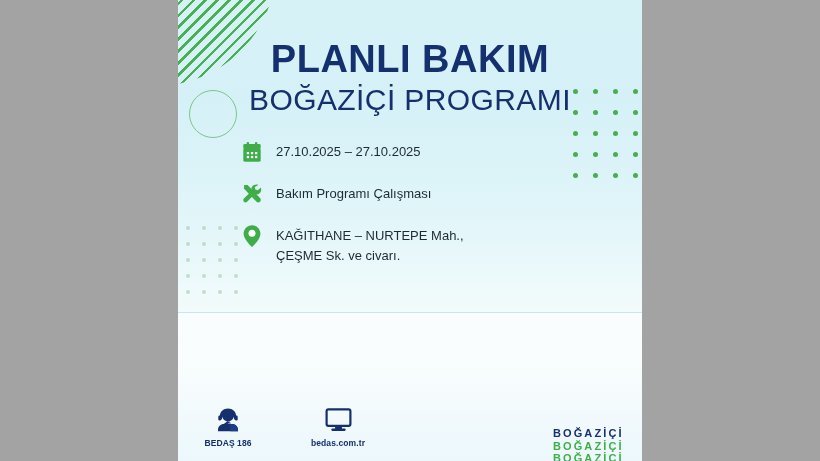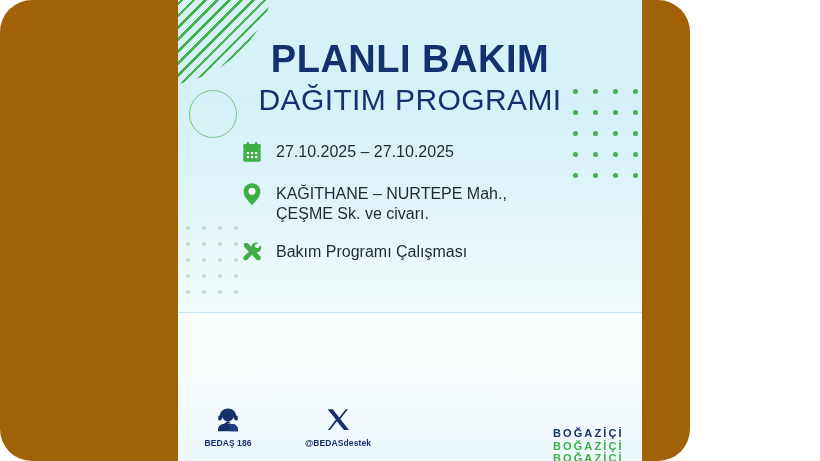--- a/index.html
+++ b/index.html
@@ -9,24 +9,23 @@
   }
   body {
     width: 820px;
     height: 461px;
     font-family: "Liberation Sans", sans-serif;
     overflow: hidden;
   }
 
   #stage {
     position: relative;
-    width: 690px;
+    width: 820px;
     height: 461px;
-    background: #a16207;
-    border-radius: 32px;
+    background: #a3a3a3;
   }
 
   
   #poster {
     position: absolute;
     left: 178px;
     top: 0;
     width: 464px;
     height: 461px;
     overflow: hidden;
@@ -161,21 +160,21 @@
   .row .ico {
     width: 28px;
     min-width: 28px;
     height: 28px;
     display: flex;
     align-items: center;
     justify-content: center;
     margin-right: 10px;
   }
   .row .txt {
-    font-size: 16px;
+    font-size: 13px;
     line-height: 20px;
     color: #1d2a33;
     padding-top: 4px;
     font-family: "Liberation Sans", sans-serif;
   }
   .row .txt .line2 { display: block; }
 
   
   .footer-contacts {
     position: absolute;
@@ -289,21 +288,21 @@
         <span></span>
         <span></span>
       <span></span>
         <span></span>
         <span></span>
         <span></span>
     </div>
 
     <div class="heading">
       <div class="title-main">PLANLI BAKIM</div>
-      <div class="title-sub">DAĞITIM PROGRAMI</div>
+      <div class="title-sub">BOĞAZİÇİ PROGRAMI</div>
     </div>
 
     <div class="info">
 
       <div class="row">
         <div class="ico">
           <svg width="22" height="22" viewBox="0 0 24 24">
             <rect x="6.2" y="1.2" width="2.6" height="4.2" rx="1.1" fill="#3fae49"></rect>
             <rect x="15.2" y="1.2" width="2.6" height="4.2" rx="1.1" fill="#3fae49"></rect>
             <rect x="2.5" y="3.4" width="19" height="5.2" rx="1.4" fill="#3fae49"></rect>
@@ -317,70 +316,72 @@
               <rect x="15.3" y="16.3" width="2.5" height="2.4"></rect>
             </g>
           </svg>
         </div>
         <div class="txt">27.10.2025 – 27.10.2025</div>
       </div>
 
 
       <div class="row">
         <div class="ico">
-          <svg width="22" height="24" viewBox="0 0 22 24">
-            <path d="M11 1.2 C6.3 1.2 2.6 5.0 2.6 9.7 C2.6 15.6 11 23.0 11 23.0 C11 23.0 19.4 15.6 19.4 9.7 C19.4 5.0 15.7 1.2 11 1.2 Z" fill="#3fae49"></path>
-            <circle cx="11" cy="9.3" r="3.5" fill="#ffffff"></circle>
-          </svg>
-        </div>
-        <div class="txt">
-          <span class="line1">KAĞITHANE – NURTEPE Mah.,</span>
-          <span class="line2">ÇEŞME Sk. ve civarı.</span>
-        </div>
-      </div>
-
-      <div class="row">
-        <div class="ico">
           <svg width="24" height="24" viewBox="0 0 24 24">
             <g fill="#3fae49">
               <path d="M4.2 3.0 L7.6 3.0 L20.0 16.1 C21.0 17.1 21.0 18.7 20.0 19.7 C19.0 20.7 17.5 20.7 16.5 19.7 L3.9 6.6 Z"></path>
               <path d="M18.4 2.9 C16.2 2.0 13.8 2.6 12.4 4.2 C11.2 5.6 11.0 7.4 11.6 9.0 L3.9 16.5 C3.0 17.4 3.0 18.8 3.9 19.7 C4.8 20.6 6.2 20.6 7.1 19.7 L14.7 12.1 C16.3 12.8 18.2 12.5 19.6 11.2 C21.2 9.7 21.6 7.4 20.8 5.4 L17.9 8.2 L15.3 7.6 L14.7 5.0 Z"></path>
             </g>
           </svg>
         </div>
         <div class="txt">Bakım Programı Çalışması</div>
+      </div>
+
+      <div class="row">
+        <div class="ico">
+          <svg width="22" height="24" viewBox="0 0 22 24">
+            <path d="M11 1.2 C6.3 1.2 2.6 5.0 2.6 9.7 C2.6 15.6 11 23.0 11 23.0 C11 23.0 19.4 15.6 19.4 9.7 C19.4 5.0 15.7 1.2 11 1.2 Z" fill="#3fae49"></path>
+            <circle cx="11" cy="9.3" r="3.5" fill="#ffffff"></circle>
+          </svg>
+        </div>
+        <div class="txt">
+          <span class="line1">KAĞITHANE – NURTEPE Mah.,</span>
+          <span class="line2">ÇEŞME Sk. ve civarı.</span>
+        </div>
       </div>
 
     </div>
 
     <div class="footer-contacts">
 
       <div class="contact">
         <div class="cico">
           <svg width="26" height="26" viewBox="0 0 26 26">
             <path d="M13 2.2 C9.5 2.2 6.9 4.9 6.9 8.2 C6.9 11.5 9.5 14.2 13 14.2 C16.5 14.2 19.1 11.5 19.1 8.2 C19.1 4.9 16.5 2.2 13 2.2 Z" fill="#15306d"></path>
             <path d="M4.8 9.3 C4.8 5.0 8.4 1.6 13 1.6 C17.6 1.6 21.2 5.0 21.2 9.3 L21.2 11.2 C21.2 11.8 20.7 12.3 20.1 12.3 L19.0 12.3 L19.0 7.6 L7.0 7.6 L7.0 12.3 L5.9 12.3 C5.3 12.3 4.8 11.8 4.8 11.2 Z" fill="#15306d"></path>
             <rect x="3.3" y="8.4" width="2.9" height="5.2" rx="1.4" fill="#15306d"></rect>
             <rect x="19.8" y="8.4" width="2.9" height="5.2" rx="1.4" fill="#15306d"></rect>
             <path d="M13 13.8 L14.6 16.0 L12.6 17.0 L17.2 17.0 C20.4 17.0 23.0 19.6 23.0 22.8 L23.0 24.2 L3.0 24.2 L3.0 22.8 C3.0 19.6 5.6 17.0 8.8 17.0 Z" fill="#15306d"></path>
             <path d="M14.2 13.9 C15.2 14.8 15.6 16.6 15.6 17.3 L17.4 17.1 C20.4 17.3 23.0 19.8 23.0 22.9 L23.0 24.2 L15.4 24.2 Z" fill="#1d3d85"></path>
           </svg>
         </div>
         <div class="clabel">BEDAŞ 186</div>
       </div>
 
-
       <div class="contact">
         <div class="cico">
-          <svg width="24" height="26" viewBox="0 0 24 26">
-            <path d="M1.6 2.2 L9.9 12.6 L1.9 23.1 L4.1 23.1 L10.9 14.2 L17.9 23.1 L23.0 23.1 L14.3 12.1 L21.9 2.2 L19.7 2.2 L13.3 10.5 L6.7 2.2 Z" fill="#15306d"></path>
-          </svg>
-        </div>
-        <div class="clabel">@BEDASdestek</div>
-      </div>
+          <svg width="27" height="26" viewBox="0 0 27 26">
+            <rect x="1.6" y="2.4" width="23.8" height="16.4" rx="1.8" fill="none" stroke="#15306d" stroke-width="2.2"></rect>
+            <rect x="10.1" y="18.8" width="6.8" height="3.2" fill="#15306d"></rect>
+            <rect x="6.3" y="21.6" width="14.4" height="2.3" rx="1.1" fill="#15306d"></rect>
+          </svg>
+        </div>
+        <div class="clabel">bedas.com.tr</div>
+      </div>
+
 
     </div>
 
     <div class="brand">
       <div class="brand-line brand-1">BOĞAZİÇİ</div>
       <div class="brand-line brand-2">BOĞAZİÇİ</div>
       <div class="brand-line brand-3">BOĞAZİÇİ</div>
       <div class="brand-tag">enerjimizle yanınızdayız</div>
     </div>
 

